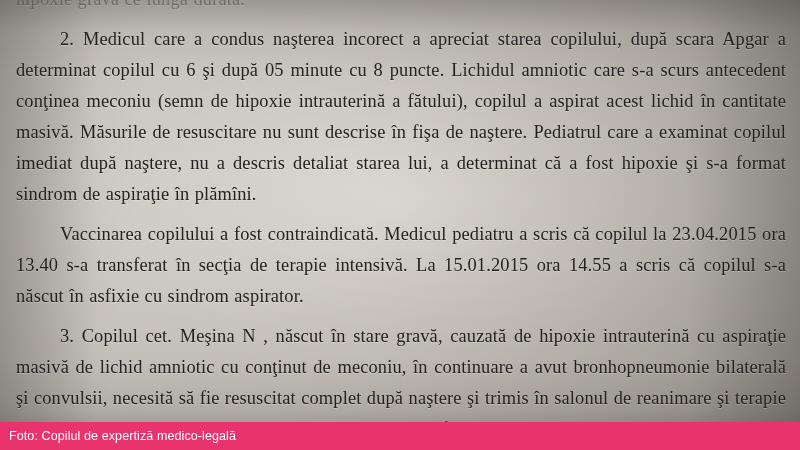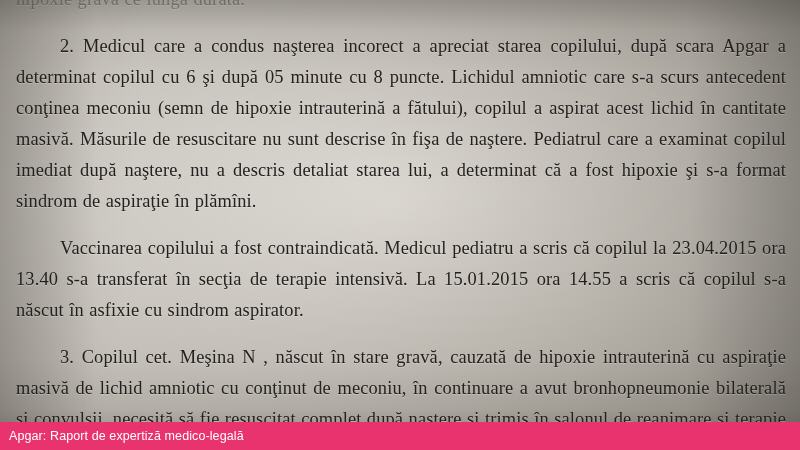--- a/index.html
+++ b/index.html
@@ -60,21 +60,21 @@
     word-spacing: 0.6px;
     filter: blur(0.25px);
     text-shadow: 0 0.5px 0 rgba(255,255,255,0.25);
     z-index: 2;
   }
 
   .doc-text p {
     margin: 0;
   }
   .doc-text p + p {
-    margin-top: 16px;
+    margin-top: 9px;
   }
   .doc-text p.indent {
     text-indent: 44px;
   }
   .doc-text p.cut-top {
     color: #4a4744;
     opacity: 0.55;
   }
 
   
@@ -123,16 +123,16 @@
     <p class="cut-top">hipoxie gravă ce lungă durată.</p>
     <p class="indent">2. Medicul care a condus naşterea incorect a apreciat starea copilului, după scara Apgar a determinat copilul cu 6 şi după 05 minute cu  8 puncte. Lichidul amniotic care s-a scurs antecedent conţinea meconiu (semn de hipoxie intrauterină a fătului), copilul a aspirat acest lichid în cantitate masivă. Măsurile de resuscitare nu sunt descrise în fişa de naştere. Pediatrul care a examinat copilul imediat după naştere, nu a descris detaliat starea lui, a determinat că a fost hipoxie şi s-a format sindrom de aspiraţie în plămîni.</p>
     <p class="indent">Vaccinarea copilului a fost contraindicată. Medicul pediatru a scris că copilul la 23.04.2015 ora 13.40 s-a transferat în secţia de terapie intensivă. La 15.01.2015 ora 14.55 a scris că copilul s-a născut în asfixie cu sindrom aspirator.</p>
     <p class="indent">3. Copilul cet. Meşina N , născut în stare gravă, cauzată de hipoxie intrauterină cu aspiraţie masivă de lichid amniotic cu conţinut de meconiu, în continuare a avut bronhopneumonie bilaterală şi convulsii, necesită să fie resuscitat complet după naştere şi trimis în salonul de reanimare şi terapie intensivă. Complicaţiile de mai departe la copil, au fost rezultatul hipoxiei grave în naştere, şi măsurilor incomplete de resuscitare şi reanimare.</p>
     <p class="indent">4. Naşterea la cet. Meşina Natalia a fost condusă de medicul obstetrician, după naştere copilul a fost condus de medicul pediatru.  Acţiunile lor sunt expuse în</p>
   </div>
 
   <div class="tail-line">expertizei actuale</div>
 
   <div id="caption-bar">
-    <span id="caption-text">Apgar: Raport de expertiză medico-legală</span>
+    <span id="caption-text">Foto: Copilul de expertiză medico-legală</span>
   </div>
 
 </div>
 
 </body></html>

